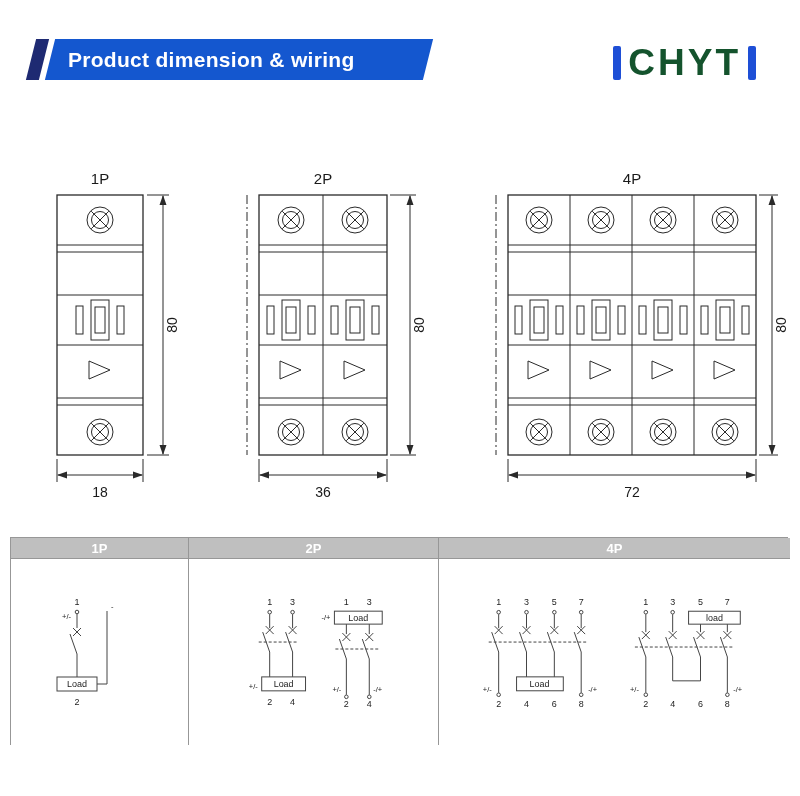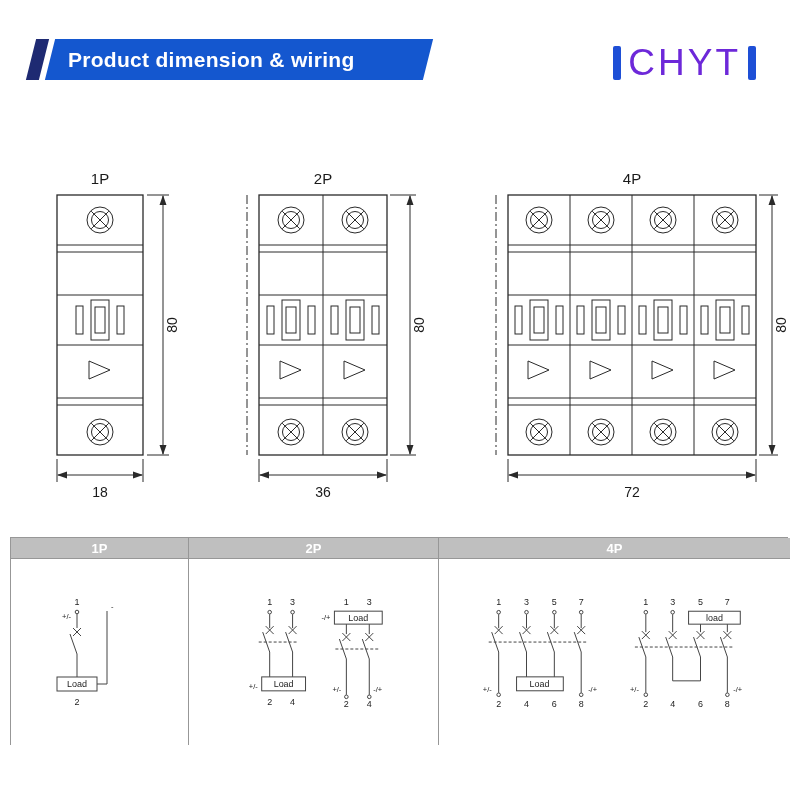--- a/index.html
+++ b/index.html
@@ -20,21 +20,21 @@
   }
   .banner-text {
     transform:skewX(14deg); color:#ffffff; font-size:21px; font-weight:bold;
     padding-left:18px; white-space:nowrap; letter-spacing:0.3px;
   }
 
   
   .logo { position:absolute; top:44px; right:44px; display:flex; align-items:center; gap:7px; }
   .logo-bar { width:8px; height:34px; background:#1e4fd6; border-radius:2px; }
   .logo-text {
-    font-size:37px; font-weight:400; color:#6d28d9; letter-spacing:3px; line-height:1;
+    font-size:37px; font-weight:700; color:#14532d; letter-spacing:3px; line-height:1;
   }
 
   
   .dims { position:absolute; left:0; top:160px; }
   .dims text { fill:#1a1a1a; stroke:none; font-family:"Liberation Sans", sans-serif; }
   .dims .blabel { font-size:15px; }
   .dims .dimnum { font-size:14px; }
 
   
   .wtable {

